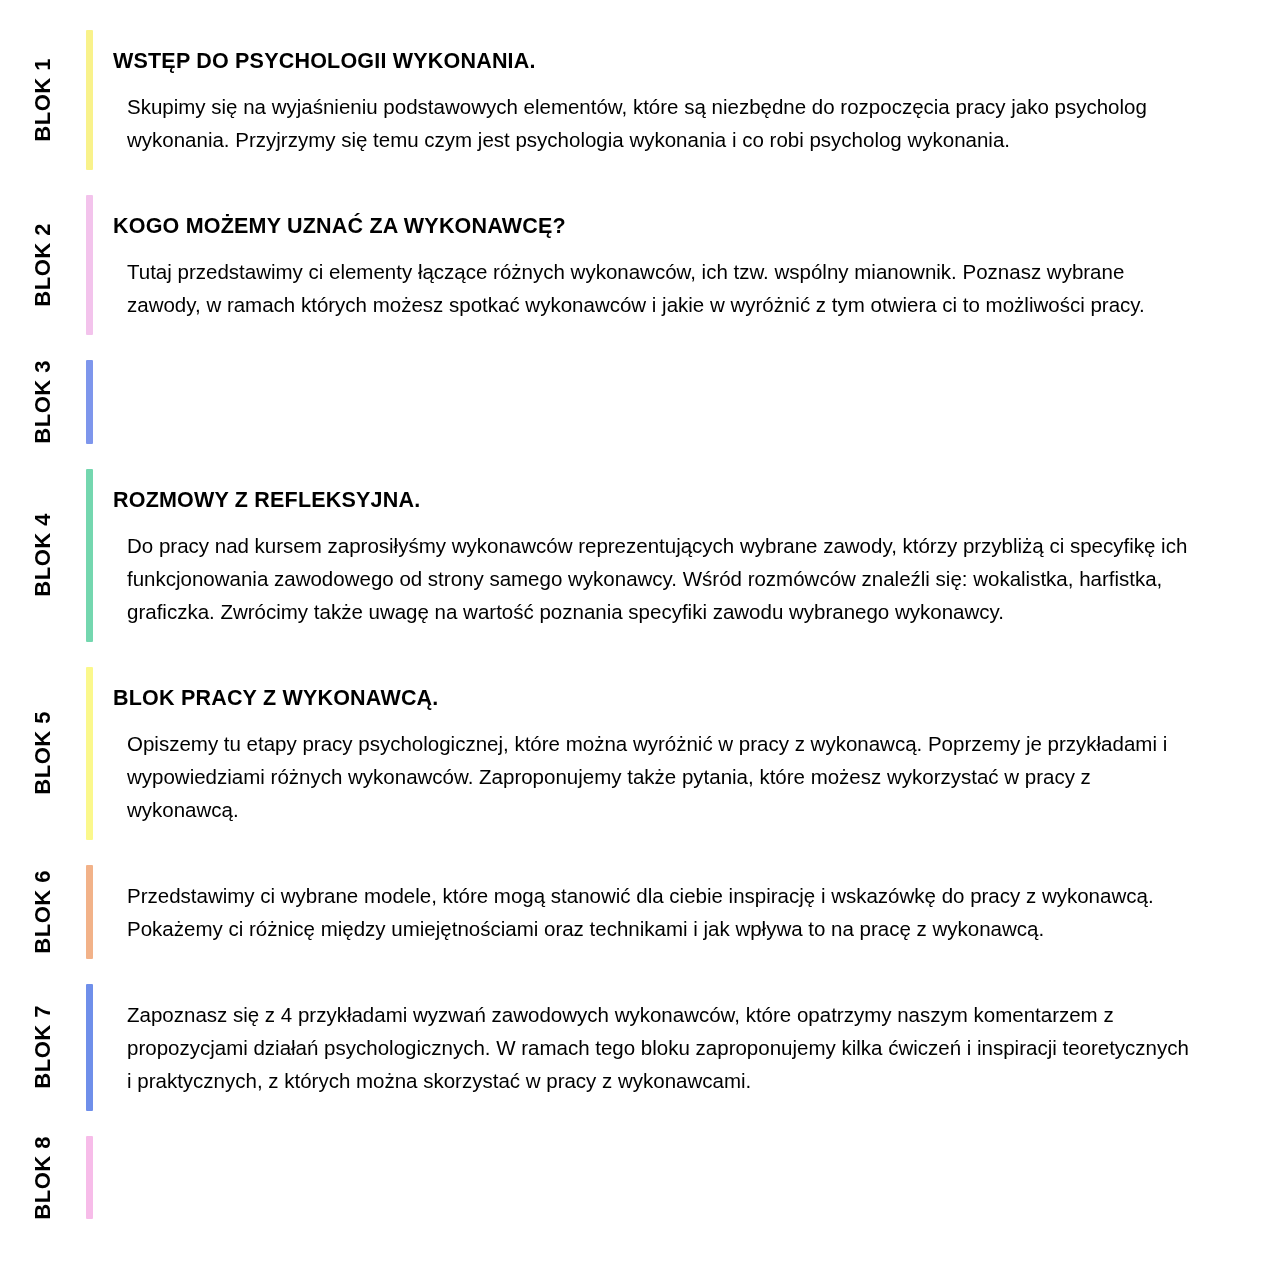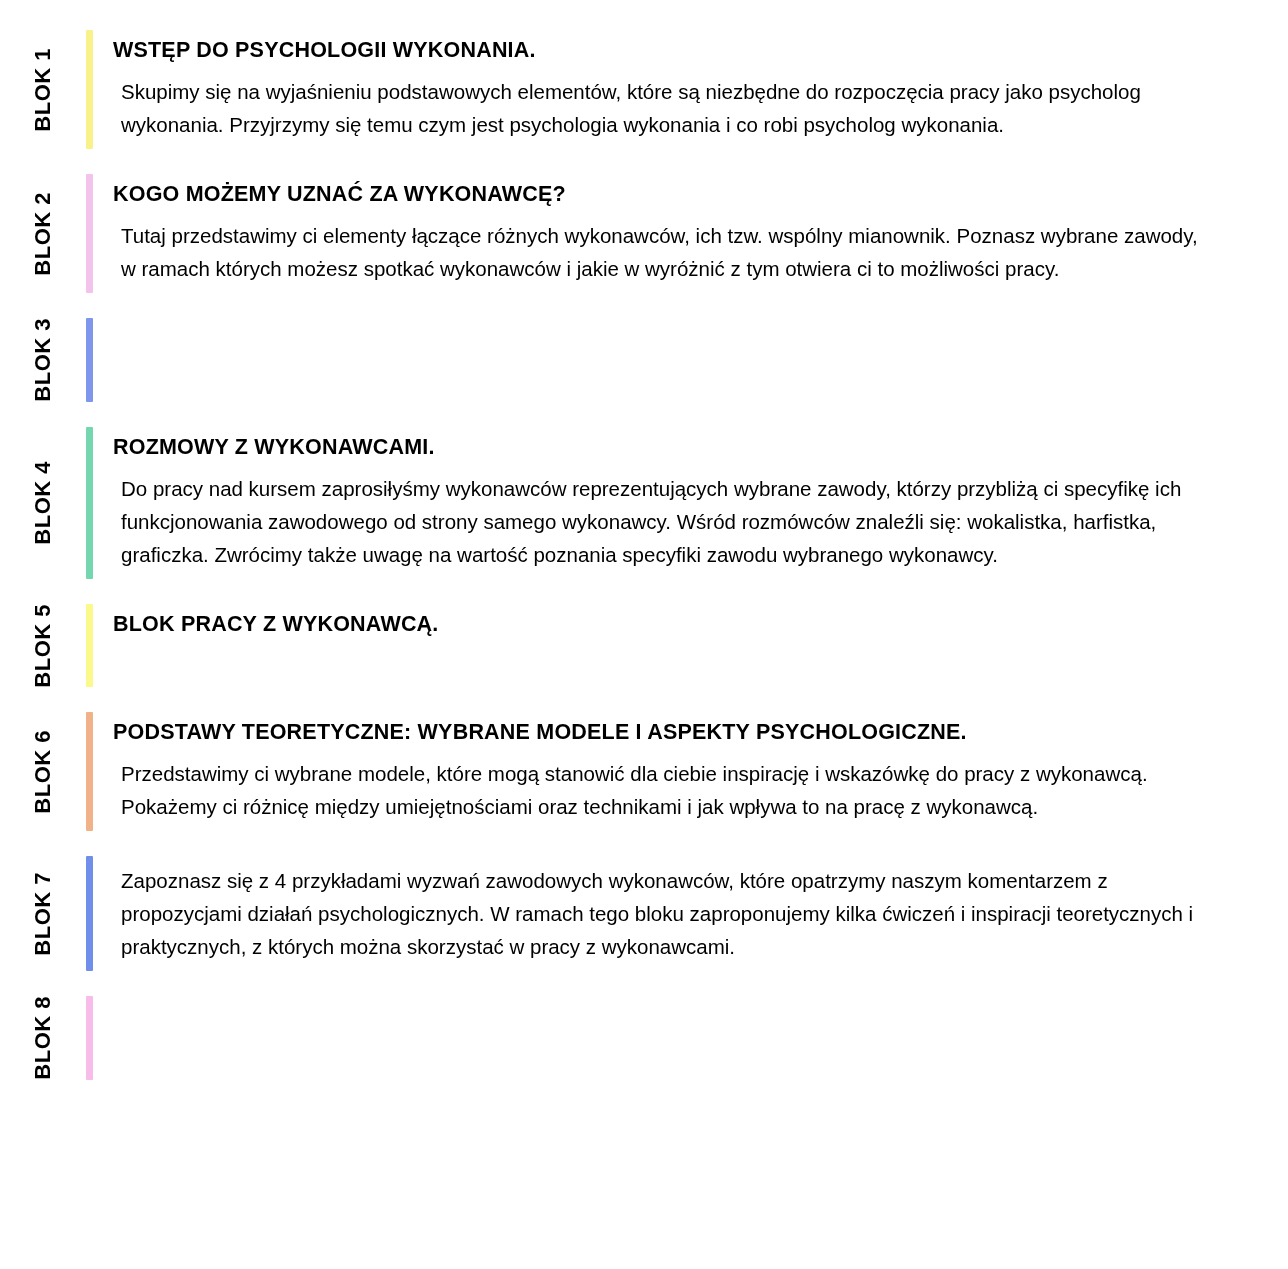--- a/index.html
+++ b/index.html
@@ -41,28 +41,28 @@
     width: 7px;
     flex: none;
     border-radius: 1px;
   }
   .content {
     padding-left: 20px;
     width: 1116px;
     box-sizing: border-box;
   }
   .block-title {
-    margin: 5px 0 10px 0;
+    margin: 16px 0 10px 0;
     font-size: 21.5px;
     font-weight: 700;
     line-height: 30px;
     letter-spacing: 0.2px;
   }
   .block-body {
-    margin: 8px;
+    margin: 14px;
     font-size: 20.5px;
     font-weight: 400;
     line-height: 33px;
   }
 </style>
 </head>
 <body>
 
 <div class="page">
 
@@ -94,42 +94,42 @@
     </div>
     <div class="bar" style="background-color: rgb(126, 150, 236);"></div>
   </section>
 
   <section class="block">
     <div class="label-col">
       <span class="block-label">BLOK 4</span>
     </div>
     <div class="bar" style="background-color: rgb(116, 215, 175);"></div>
     <div class="content">
-      <h2 class="block-title">ROZMOWY Z WYKONAWCAMI.</h2>
+      <h2 class="block-title">ROZMOWY Z REFLEKSYJNA.</h2>
       <p class="block-body">Do pracy nad kursem zaprosiłyśmy wykonawców reprezentujących wybrane zawody, którzy przybliżą ci specyfikę ich funkcjonowania zawodowego od strony samego wykonawcy. Wśród rozmówców znaleźli się: wokalistka, harfistka, graficzka. Zwrócimy także uwagę na wartość poznania specyfiki zawodu wybranego wykonawcy.</p>
     </div>
   </section>
 
   <section class="block">
     <div class="label-col">
       <span class="block-label">BLOK 5</span>
     </div>
     <div class="bar" style="background-color: rgb(251, 248, 140);"></div>
     <div class="content">
       <h2 class="block-title">BLOK PRACY Z WYKONAWCĄ.</h2>
+      <p class="block-body">Opiszemy tu etapy pracy psychologicznej, które można wyróżnić w pracy z wykonawcą. Poprzemy je przykładami i wypowiedziami różnych wykonawców. Zaproponujemy także pytania, które możesz wykorzystać w pracy z wykonawcą.</p>
     </div>
   </section>
 
   <section class="block">
     <div class="label-col">
       <span class="block-label">BLOK 6</span>
     </div>
     <div class="bar" style="background-color: rgb(242, 178, 137);"></div>
     <div class="content">
-      <h2 class="block-title">PODSTAWY TEORETYCZNE: WYBRANE MODELE I ASPEKTY PSYCHOLOGICZNE.</h2>
       <p class="block-body">Przedstawimy ci wybrane modele, które mogą stanowić dla ciebie inspirację i wskazówkę do pracy z wykonawcą. Pokażemy ci różnicę między umiejętnościami oraz technikami i jak wpływa to na pracę z wykonawcą.</p>
     </div>
   </section>
 
   <section class="block">
     <div class="label-col">
       <span class="block-label">BLOK 7</span>
     </div>
     <div class="bar" style="background-color: rgb(111, 143, 234);"></div>
     <div class="content">

